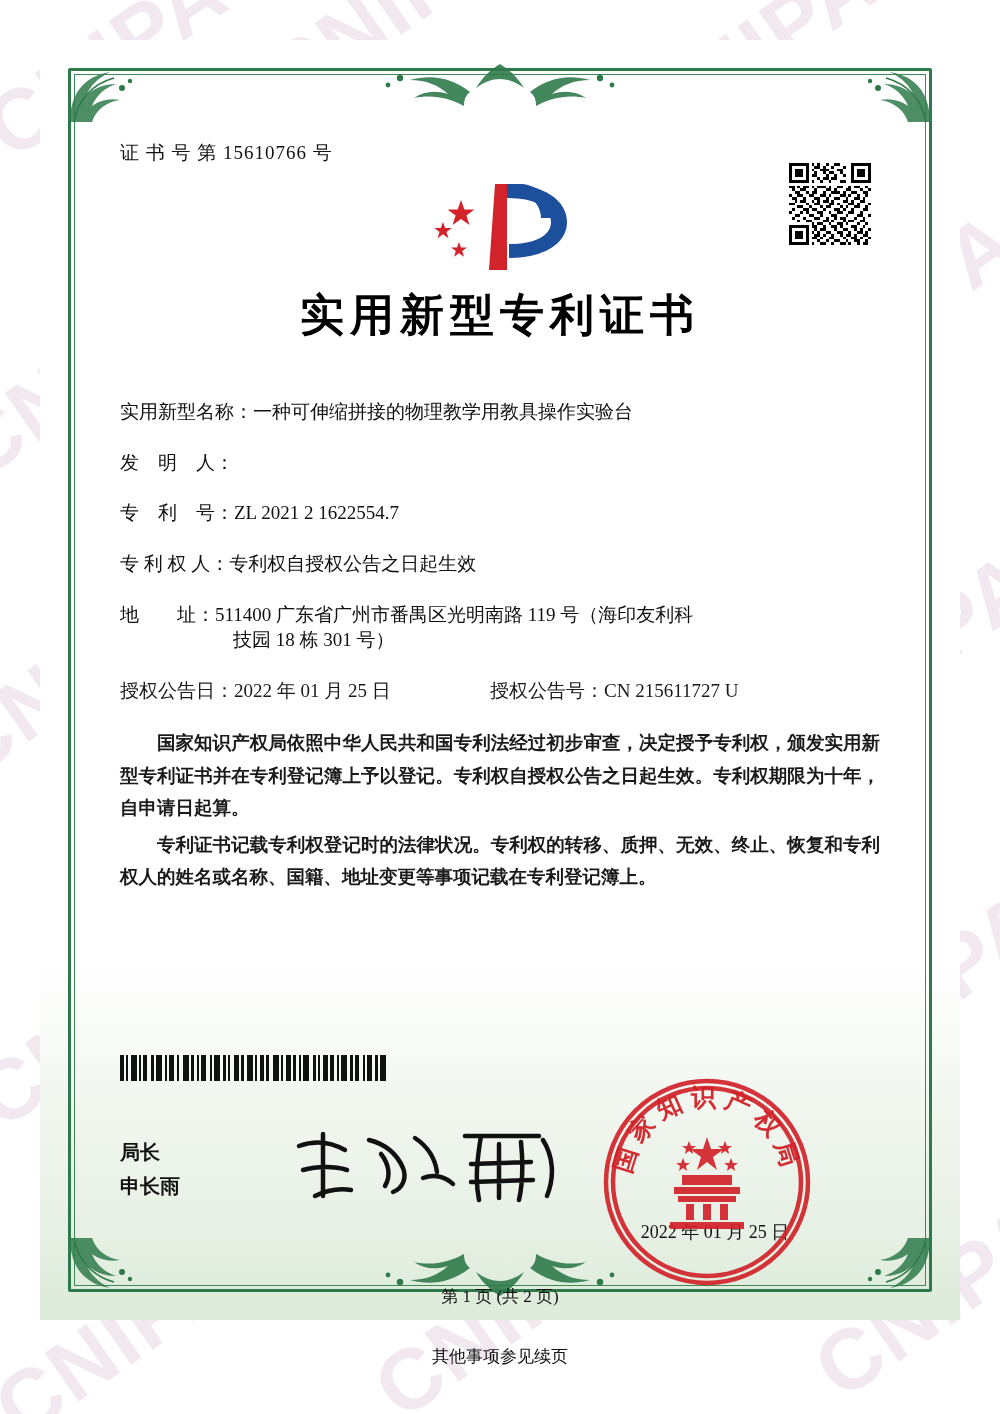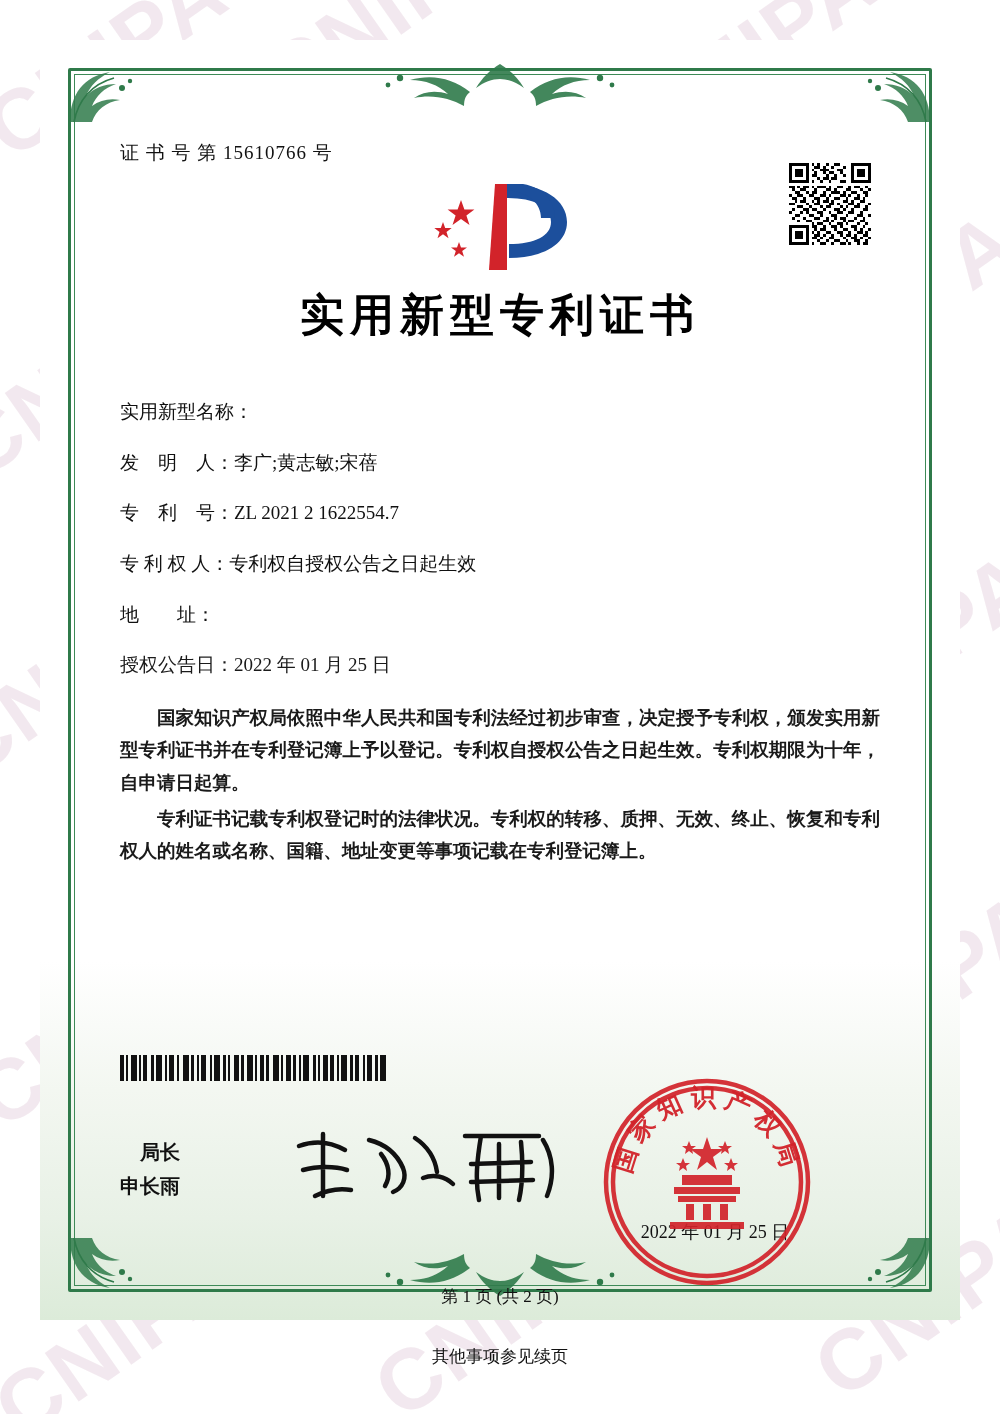--- a/index.html
+++ b/index.html
@@ -197,21 +197,20 @@
 
   
   .sig-block {
     position: absolute;
     left: 80px;
     top: 1095px;
     font-size: 20px;
     line-height: 1.7;
     font-weight: bold;
     color: #111;
-    text-align: right;
   }
   .sig-hand {
     position: absolute;
     left: 245px;
     top: 1080px;
     width: 300px;
     height: 90px;
     color: #111;
   }
   .sig-hand svg { width: 100%; height: 100%; }
@@ -568,46 +567,54 @@
         </g>
       </svg>
     </div>
 
     <div class="title">实用新型专利证书</div>
 
     <div class="fields">
 
       <div class="field-row">
         <span class="f-label">实用新型名称：</span>
+        <span class="f-value">一种可伸缩拼接的物理教学用教具操作实验台</span>
       </div>
 
       <div class="field-row">
         <span class="f-label">发    明    人：</span>
-        <span class="f-value">李广;黄志敏;宋蓓</span>
       </div>
 
       <div class="field-row">
         <span class="f-label">专    利    号：</span>
         <span class="f-value">ZL 2021 2 1622554.7</span>
       </div>
 
 
       <div class="field-row">
         <span class="f-label">专 利 权 人：</span>
         <span class="f-value">专利权自授权公告之日起生效</span>
       </div>
 
       <div class="field-row">
         <span class="f-label">地        址：</span>
+        <span class="f-value">
+          <span>511400 广东省广州市番禺区光明南路 119 号（海印友利科</span>
+          <span class="line2">技园 18 栋 301 号）</span>
+        </span>
       </div>
 
       <div class="two-col">
         <span class="col-a">
           <span>授权公告日：</span>
           <span>2022 年 01 月 25 日</span>
+        </span>
+        <span class="col-b">
+          <span>授权公告号：</span>
+          <span>CN 215611727 U</span>
         </span>
       </div>
 
     </div>
 
     <div class="paragraphs">
       <p>国家知识产权局依照中华人民共和国专利法经过初步审查，决定授予专利权，颁发实用新型专利证书并在专利登记簿上予以登记。专利权自授权公告之日起生效。专利权期限为十年，自申请日起算。</p>
       <p>专利证书记载专利权登记时的法律状况。专利权的转移、质押、无效、终止、恢复和专利权人的姓名或名称、国籍、地址变更等事项记载在专利登记簿上。</p>
     </div>
 

